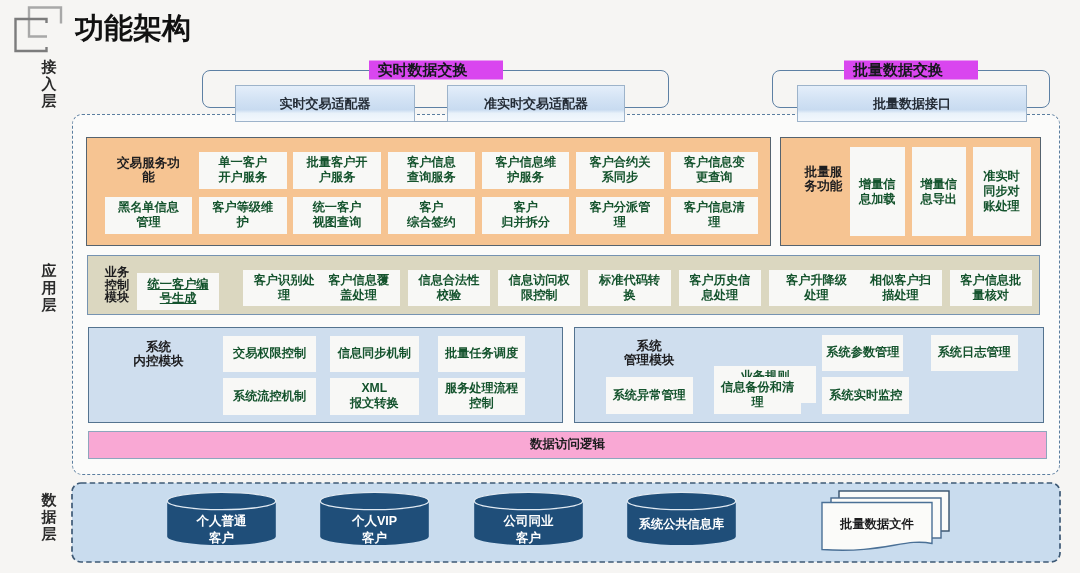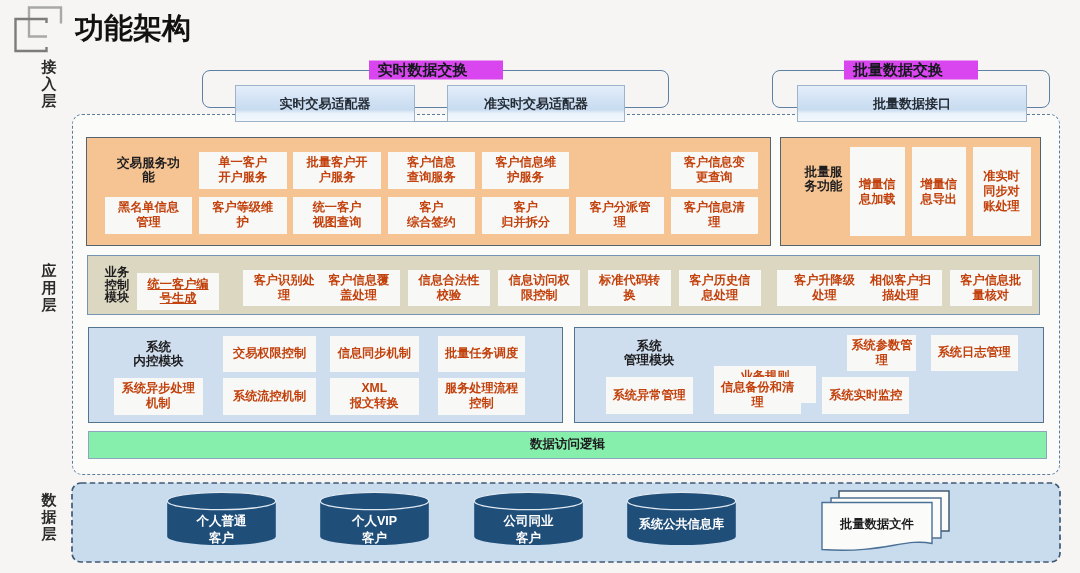--- a/index.html
+++ b/index.html
@@ -2,21 +2,21 @@
 <html><head><meta charset="utf-8">
 <style>
 *{margin:0;padding:0;box-sizing:border-box}
 html,body{width:1080px;height:573px;background:#f6f5f3;font-family:"Liberation Sans",sans-serif;overflow:hidden}
 #page{position:relative;width:1080px;height:573px}
 .abs{position:absolute}
 .vlabel{position:absolute;width:18px;text-align:center;font-size:15px;font-weight:bold;color:#2b2b2b;line-height:16.8px}
 .bracket{position:absolute;border:1.5px solid #5d80a4;border-radius:8px;background:transparent}
 .blabel{position:absolute;top:-1px;left:50%;transform:translate(-50%,-50%);background:#d946ef;width:134px;box-sizing:border-box;padding-left:9px;text-align:left;font-size:15px;font-weight:bold;color:#15181c;white-space:nowrap}
 .btn{position:absolute;display:flex;align-items:center;justify-content:center;font-size:13px;font-weight:bold;color:#242c36;border:1px solid #9db3ca;background:linear-gradient(180deg,#e4eefa 0%,#d2e2f4 40%,#c8dbf0 68%,#e9f2fa 78%,#f3f8fd 100%);z-index:5}
-.cell{position:absolute;display:flex;align-items:center;justify-content:center;text-align:center;background:#f8f8f6;font-size:12.2px;line-height:14.8px;font-weight:bold;color:#c2410c}
+.cell{position:absolute;display:flex;align-items:center;justify-content:center;text-align:center;background:#f8f8f6;font-size:12.2px;line-height:14.8px;font-weight:bold;color:#14532d}
 .hdr{position:absolute;display:flex;align-items:center;justify-content:center;text-align:center;background:transparent;font-size:12.6px;line-height:14.2px;font-weight:bold;color:#1d1d1f}
 .cyl{position:absolute}
 </style></head>
 <body>
 <div id="page">
 
 <svg class="abs" style="left:0px;top:0px" width="66" height="58" viewBox="0 0 66 58">
 <path d="M61,23.5 V7.5 H29 V36.5 H47" fill="none" stroke="#a8a8a8" stroke-width="2.4"></path>
 <path d="M46.5,23 V19 H15.5 V51 H46.5 V47" fill="none" stroke="#7c7c7c" stroke-width="2.4"></path>
 </svg>
@@ -38,61 +38,61 @@
 <div class="btn" style="left:235px;top:85px;width:180px;height:37px">实时交易适配器</div>
 <div class="btn" style="left:447px;top:85px;width:178px;height:37px">准实时交易适配器</div>
 <div class="btn" style="left:797px;top:85px;width:230px;height:37px">批量数据接口</div>
 <div class="abs" style="left:414px;top:121px;width:34px;height:1.3px;background:#93a9c0;z-index:6"></div>
 
 <div class="abs" style="left:86px;top:137px;width:685px;height:109px;background:#f6c492;border:1px solid #55636f"></div>
 <div class="abs" style="left:780px;top:137px;width:261px;height:109px;background:#f6c492;border:1px solid #55636f"></div>
 <div class="abs" style="left:87px;top:255px;width:953px;height:60px;background:#dbd7c0;border:1px solid #7693b1"></div>
 <div class="abs" style="left:88px;top:326.5px;width:475px;height:96px;background:#cfdeee;border:1px solid #54738f"></div>
 <div class="abs" style="left:574px;top:326.5px;width:470px;height:96px;background:#cfdeee;border:1px solid #54738f"></div>
-<div class="abs" style="left:88px;top:430.5px;width:959px;height:28px;background:#86efac;border:1px solid #8ea6bd;display:flex;align-items:center;justify-content:center;font-size:12.5px;font-weight:bold;color:#1d1d1f">数据访问逻辑</div>
+<div class="abs" style="left:88px;top:430.5px;width:959px;height:28px;background:#f9a8d4;border:1px solid #8ea6bd;display:flex;align-items:center;justify-content:center;font-size:12.5px;font-weight:bold;color:#1d1d1f">数据访问逻辑</div>
 
 <div class="hdr" style="left:104.7px;top:151.5px;width:87.5px;height:37px;">交易服务功<br>能</div>
 <div class="cell" style="left:199.0px;top:151.5px;width:87.5px;height:37px;">单一客户<br>开户服务</div>
 <div class="cell" style="left:293.3px;top:151.5px;width:87.5px;height:37px;">批量客户开<br>户服务</div>
 <div class="cell" style="left:387.6px;top:151.5px;width:87.5px;height:37px;">客户信息<br>查询服务</div>
 <div class="cell" style="left:481.9px;top:151.5px;width:87.5px;height:37px;">客户信息维<br>护服务</div>
+<div class="cell" style="left:576.2px;top:151.5px;width:87.5px;height:37px;">客户合约关<br>系同步</div>
 <div class="cell" style="left:670.5px;top:151.5px;width:87.5px;height:37px;">客户信息变<br>更查询</div>
 <div class="cell" style="left:104.7px;top:196.5px;width:87.5px;height:37px;">黑名单信息<br>管理</div>
 <div class="cell" style="left:199.0px;top:196.5px;width:87.5px;height:37px;">客户等级维<br>护</div>
 <div class="cell" style="left:293.3px;top:196.5px;width:87.5px;height:37px;">统一客户<br>视图查询</div>
 <div class="cell" style="left:387.6px;top:196.5px;width:87.5px;height:37px;">客户<br>综合签约</div>
 <div class="cell" style="left:481.9px;top:196.5px;width:87.5px;height:37px;">客户<br>归并拆分</div>
 <div class="cell" style="left:576.2px;top:196.5px;width:87.5px;height:37px;">客户分派管<br>理</div>
 <div class="cell" style="left:670.5px;top:196.5px;width:87.5px;height:37px;">客户信息清<br>理</div>
 <div class="hdr" style="left:790px;top:143px;width:67px;height:72px;">批量服<br>务功能</div>
 <div class="cell" style="left:850px;top:147.2px;width:54.5px;height:89px;">增量信<br>息加载</div>
 <div class="cell" style="left:911.5px;top:147.2px;width:54.5px;height:89px;">增量信<br>息导出</div>
 <div class="cell" style="left:972.5px;top:147.2px;width:58px;height:89px;">准实时<br>同步对<br>账处理</div>
 <div class="hdr" style="left:92px;top:262px;width:50px;height:46px;font-size:12.2px;line-height:12.8px;">业务<br>控制<br>模块</div>
 <div class="cell" style="left:136.9px;top:273px;width:82.3px;height:36.6px;text-decoration:underline;">统一客户编<br>号生成</div>
 <div class="cell" style="left:243px;top:269.5px;width:82.3px;height:36.6px;">客户识别处<br>理</div>
 <div class="cell" style="left:317.5px;top:269.5px;width:82.3px;height:36.6px;">客户信息覆<br>盖处理</div>
 <div class="cell" style="left:407.8px;top:269.5px;width:82.3px;height:36.6px;">信息合法性<br>校验</div>
 <div class="cell" style="left:498.1px;top:269.5px;width:82.3px;height:36.6px;">信息访问权<br>限控制</div>
 <div class="cell" style="left:588.4px;top:269.5px;width:82.3px;height:36.6px;">标准代码转<br>换</div>
 <div class="cell" style="left:678.7px;top:269.5px;width:82.3px;height:36.6px;">客户历史信<br>息处理</div>
-<div class="cell" style="left:769.0px;top:269.5px;width:95px;height:36.6px;margin-left:8px;">客户升降级<br>处理</div>
+<div class="cell" style="left:769.0px;top:269.5px;width:95px;height:36.6px;">客户升降级<br>处理</div>
 <div class="cell" style="left:859.3px;top:269.5px;width:82.3px;height:36.6px;">相似客户扫<br>描处理</div>
 <div class="cell" style="left:949.6px;top:269.5px;width:82.3px;height:36.6px;">客户信息批<br>量核对</div>
 <div class="hdr" style="left:114px;top:335.5px;width:89px;height:36.5px;">系统<br>内控模块</div>
 <div class="cell" style="left:223px;top:335.5px;width:93px;height:36px;">交易权限控制</div>
 <div class="cell" style="left:330px;top:335.5px;width:88.5px;height:36.5px;">信息同步机制</div>
 <div class="cell" style="left:438px;top:335.5px;width:87px;height:36.5px;">批量任务调度</div>
-<div class="cell" style="left:114px;top:377.5px;width:88.5px;height:37.5px;">系统异步处理<br>机制</div>
 <div class="cell" style="left:223px;top:377.5px;width:93px;height:37.5px;">系统流控机制</div>
 <div class="cell" style="left:330px;top:377.5px;width:88.5px;height:37.5px;">XML<br>报文转换</div>
 <div class="cell" style="left:438px;top:377.5px;width:87px;height:37.5px;">服务处理流程<br>控制</div>
 <div class="hdr" style="left:605.7px;top:334.5px;width:87px;height:36.5px;">系统<br>管理模块</div>
 <div class="cell" style="left:714px;top:346px;width:102px;height:36.5px;margin-top:20px;">业务规则<br>管理</div>
-<div class="cell" style="left:822.4px;top:334.5px;width:69px;height:36.5px;margin-left:25px;">系统参数管理</div>
+<div class="cell" style="left:822.4px;top:334.5px;width:81px;height:36.5px;">系统参数管理</div>
 <div class="cell" style="left:930.7px;top:334.5px;width:87px;height:36.5px;">系统日志管理</div>
 <div class="cell" style="left:605.7px;top:376.5px;width:87px;height:37.5px;">系统异常管理</div>
 <div class="cell" style="left:714px;top:376.5px;width:87px;height:37.5px;">信息备份和清<br>理</div>
 <div class="cell" style="left:822.4px;top:376.5px;width:87px;height:37.5px;">系统实时监控</div>
 
 <svg class="abs" style="left:70px;top:481px" width="993" height="84" viewBox="0 0 993 84">
 <rect x="2" y="2" width="988" height="79" rx="9" fill="#c9dcee" stroke="#3e5a76" stroke-width="1.7" stroke-dasharray="5.5 3.2"></rect>
     </svg>
 <svg class="cyl" style="left:166px;top:491px" width="111" height="59" viewBox="0 0 111 59">
 <path d="M1.2,10 V45.5 a54.3,8.6 0 0 0 108.6,0 V10" fill="#1f4e79"></path>

